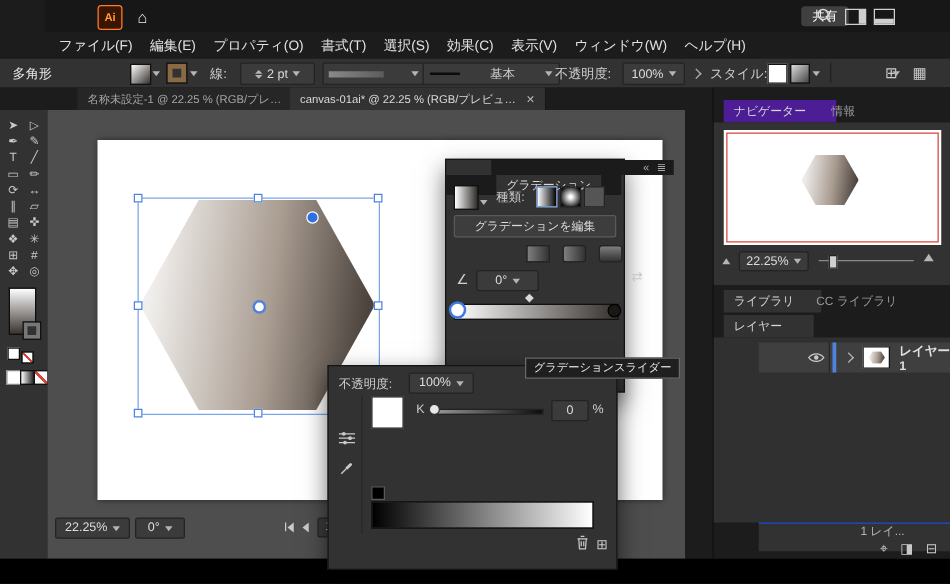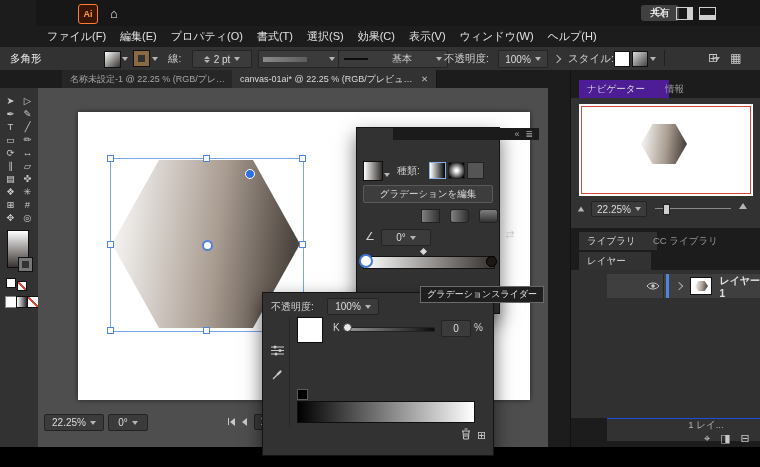--- a/index.html
+++ b/index.html
@@ -254,21 +254,24 @@
           </svg>
       </span>
     </div>
   </div>
 
   <div class="abs" style="left:356px;top:127px;width:142px;height:185px;background:#323232;border:1px solid #141414;box-shadow:0 8px 18px rgba(0,0,0,.55);z-index:30;">
     <div class="abs fx" style="left:0;top:0;width:140px;height:12px;background:#1b1b1b;justify-content:flex-end;gap:6px;padding-right:6px;font-size:9px;color:#aaa;">
       <span>«</span>
       <span>≣</span>
     </div>
-    <div class="abs" style="left:0;top:25px;width:140px;height:156px;">
+    <div class="abs" style="left:0;top:12px;width:140px;height:16px;background:#1b1b1b;">
+      <div class="fx" style="position:absolute;left:4px;top:0;height:16px;padding:0 8px;background:#323232;font-size:9.5px;color:#d8d8d8;">グラデーション</div>
+    </div>
+    <div class="abs" style="left:0;top:12px;width:140px;height:156px;">
       <div class="abs" style="left:6px;top:8px;width:18px;height:18px;background:linear-gradient(90deg,#fff,#2e2a27);border:1px solid #111;"></div>
       <div class="abs caret" style="left:27px;top:20px;"></div>
       <div class="abs lbl" style="left:40px;top:11px;font-size:10px;">種類:</div>
       <div class="abs" style="left:72px;top:9px;width:15px;height:15px;background:linear-gradient(90deg,#fff,#000);border:1px solid #8ab0ea;"></div>
       <div class="abs" style="left:91px;top:9px;width:15px;height:15px;background:radial-gradient(circle,#fff 10%,#000 90%);border:1px solid #222;"></div>
       <div class="abs" style="left:110px;top:9px;width:15px;height:15px;background:#555;border:1px solid #222;"></div>
       <div class="abs box" style="left:6px;top:32px;width:128px;height:16px;background:#3d3d3d;border:1px solid #5a5a5a;font-size:9.5px;">グラデーションを編集</div>
       <div class="abs fx" style="left:28px;top:56px;gap:10px;opacity:.45;">
         <span style="width:17px;height:12px;background:linear-gradient(90deg,#ddd,#333);border:1px solid #111;"></span>
         <span style="width:17px;height:12px;background:linear-gradient(90deg,#ddd,#333);border:1px solid #111;border-radius:3px;"></span>

